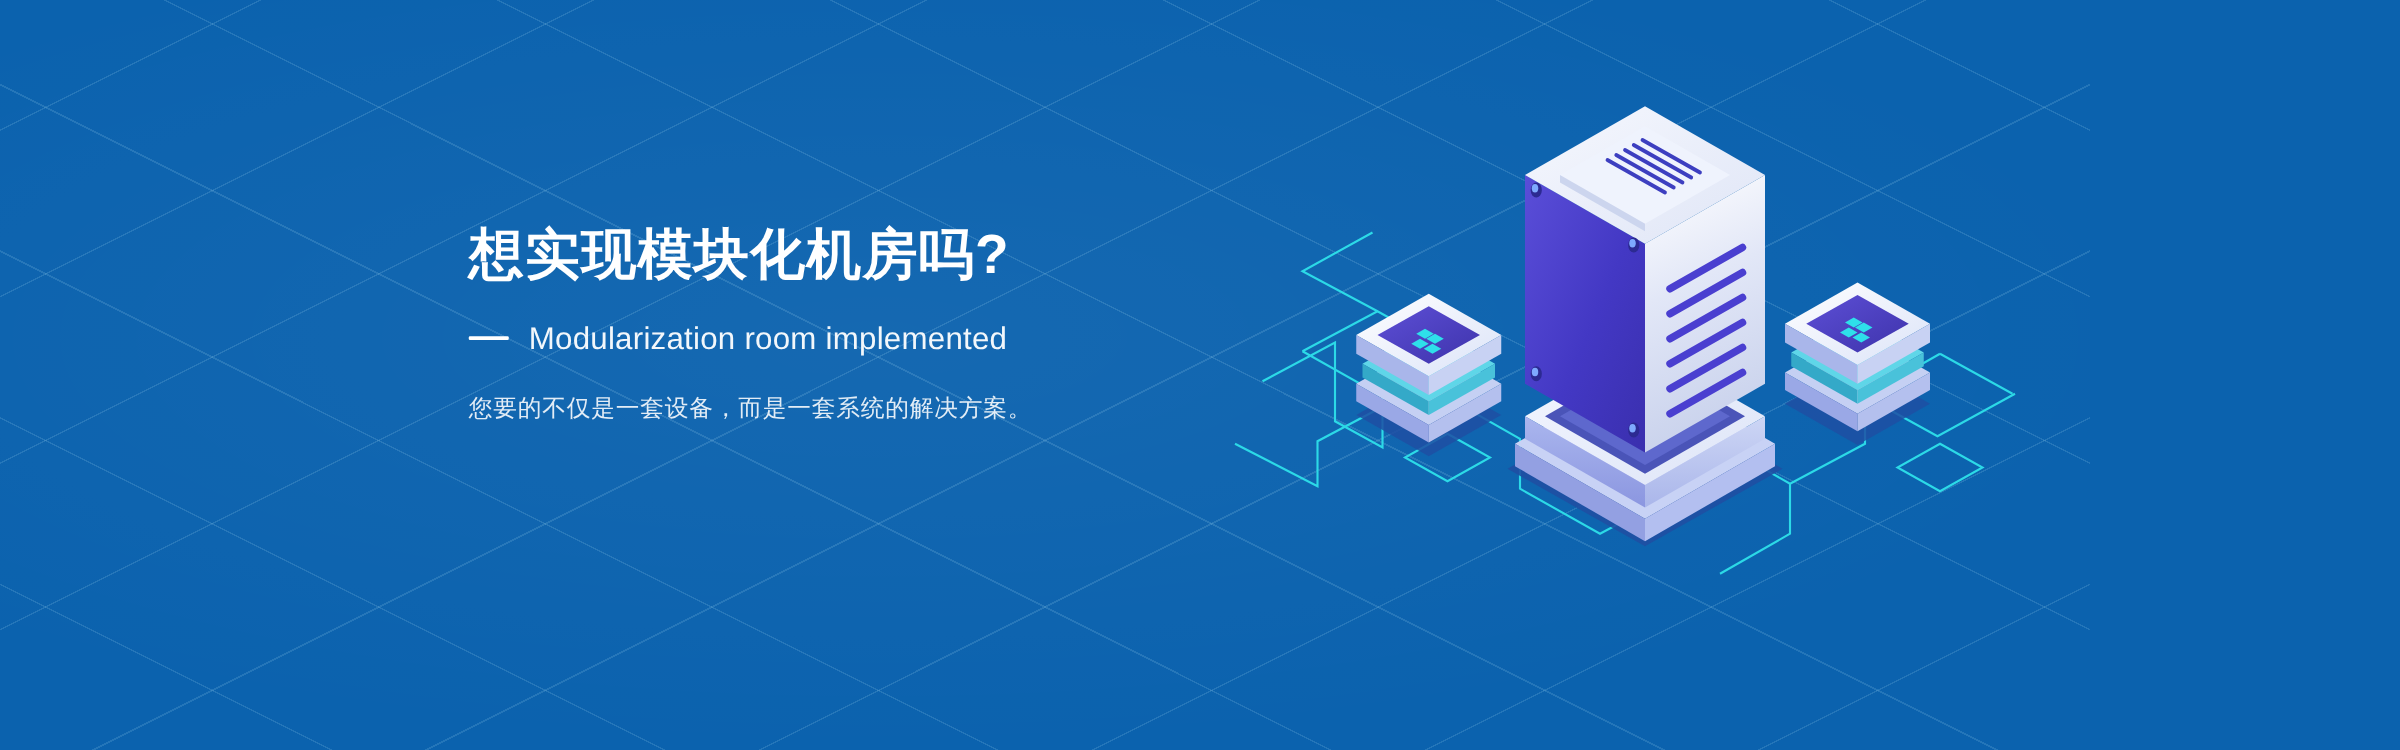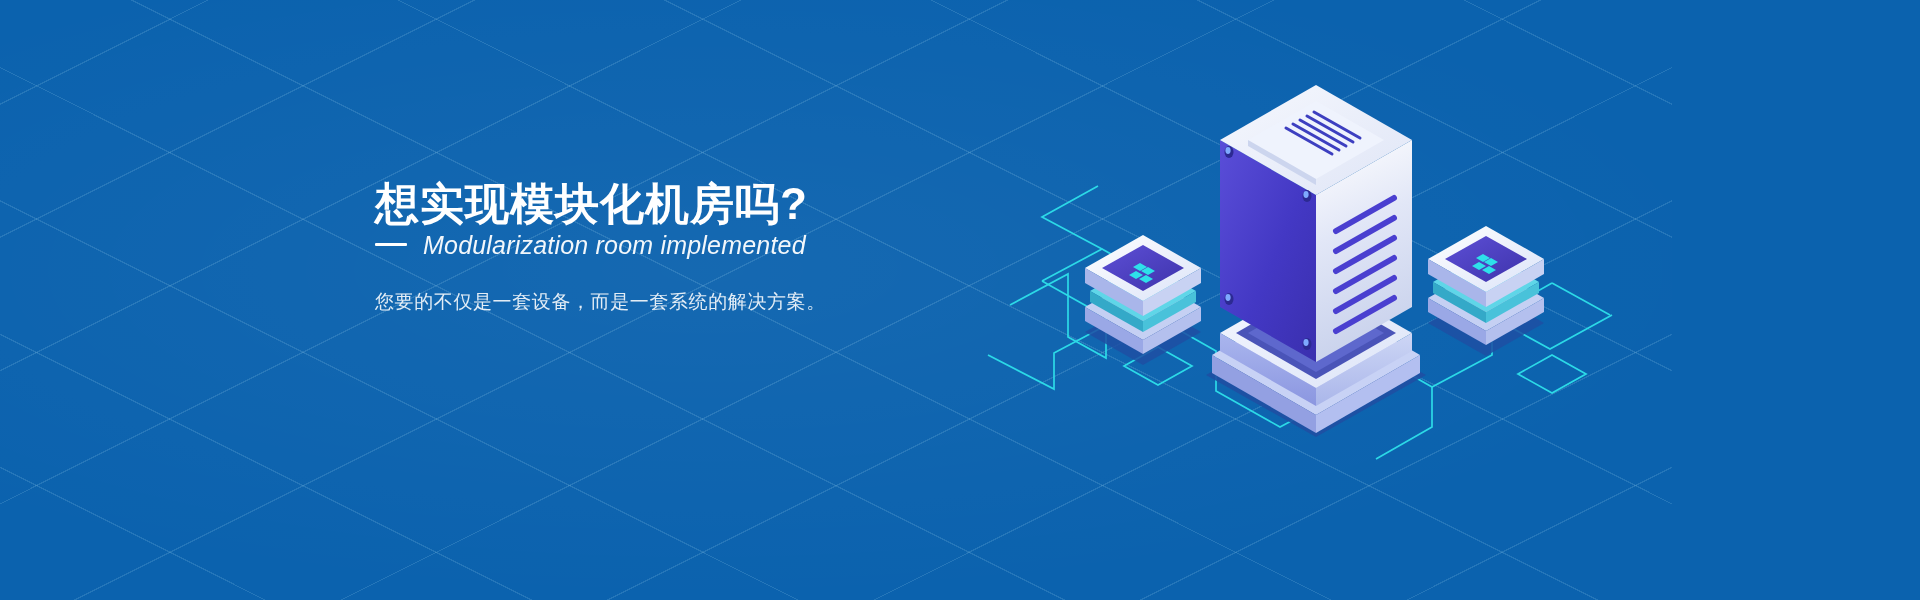--- a/index.html
+++ b/index.html
@@ -41,21 +41,21 @@
     z-index:30;
   }
   .headline{
     margin:0;
     font-size:44px;line-height:1.18;font-weight:700;
     color:#ffffff;letter-spacing:1px;
     white-space:nowrap;
   }
   .sub-row{
     display:flex;align-items:center;
-    font-style:italic;
+    margin-top:26px;
   }
   .sub-dash{
     display:inline-block;width:32px;height:3px;
     background:#ffffff;border-radius:1px;
     margin-right:16px;flex:none;
   }
   .subtitle{
     font-size:25px;line-height:1.2;font-weight:400;
     color:#f2f7fb;letter-spacing:.2px;white-space:nowrap;
   }

